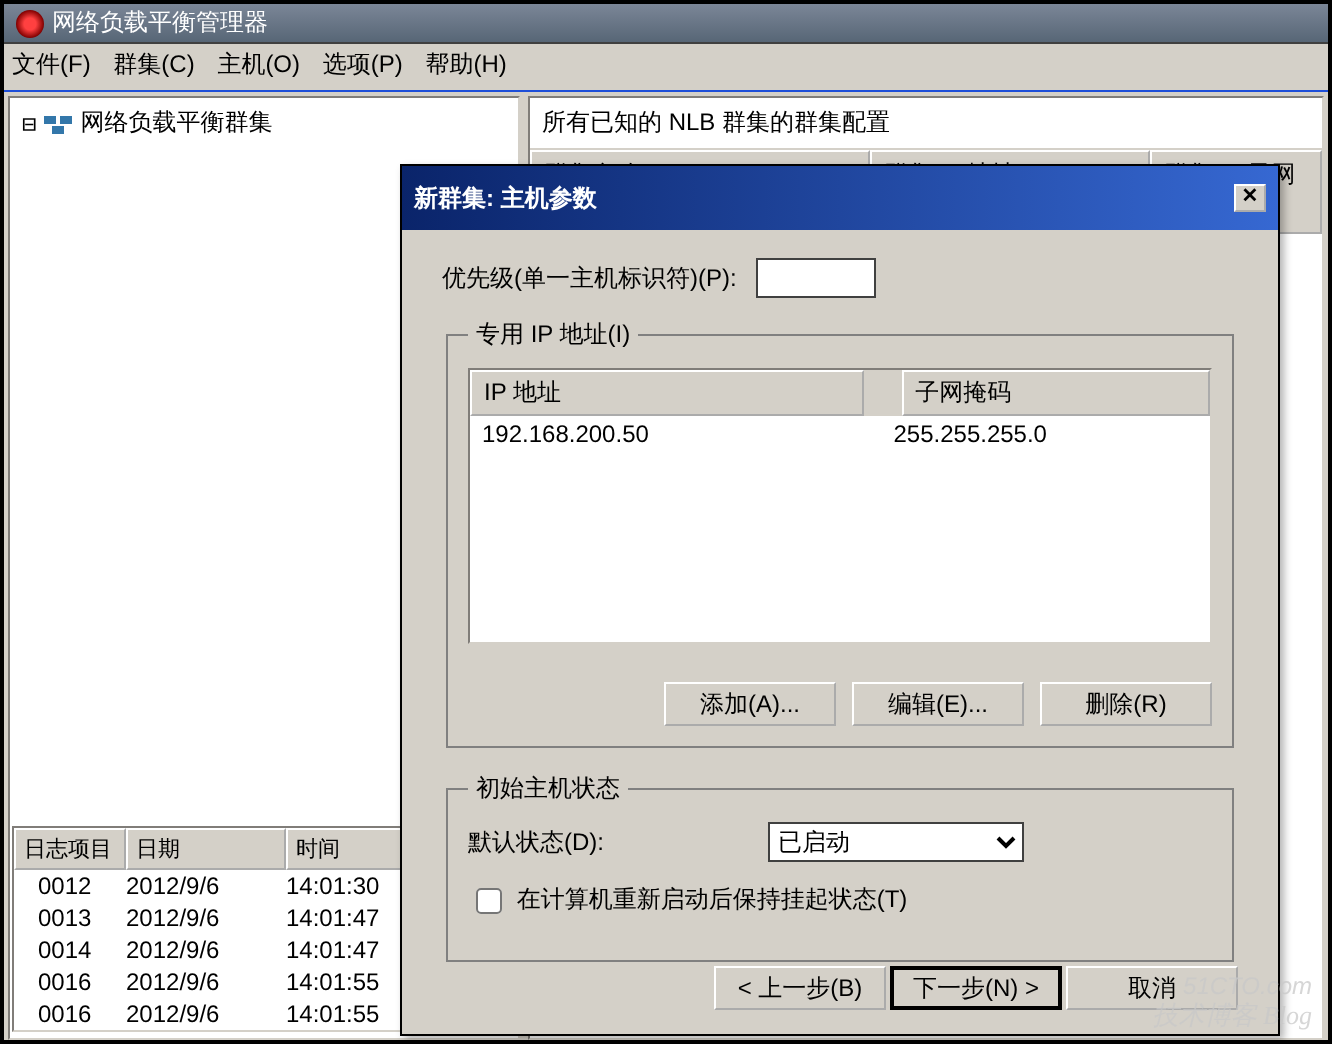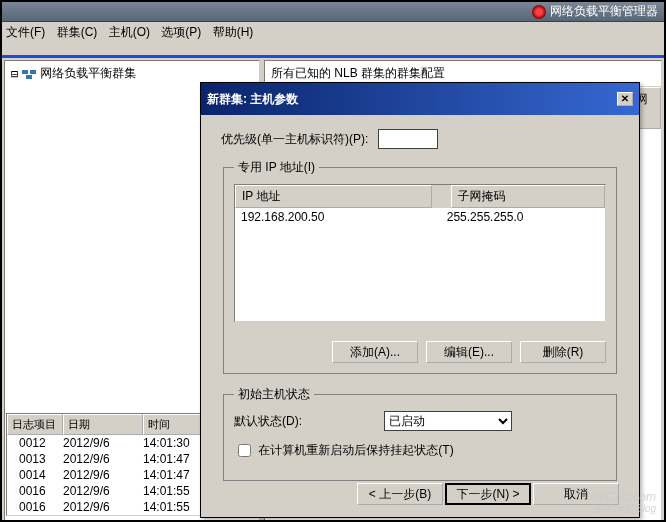--- a/index.html
+++ b/index.html
@@ -1,22 +1,22 @@
 <!DOCTYPE html>
 <html><head>
 <meta charset="utf-8">
 <style>
 * { box-sizing: border-box; font-family: "Microsoft YaHei", "SimSun", sans-serif; font-size: 12px; }
 body { margin: 0; padding: 0; width: 666px; height: 522px; background: #fff; overflow: hidden; position: relative; border: 2px solid #000; }
 
 
 .main-window { width: 100%; height: 100%; background: #d4d0c8; }
-.titlebar { height: 20px; background: linear-gradient(#7b8697,#576676); color: #fff; padding: 2px 6px; display: flex; align-items: center; border-bottom: 1px solid #404040; justify-content: flex-end; }
+.titlebar { height: 20px; background: linear-gradient(#7b8697,#576676); color: #fff; padding: 2px 6px; display: flex; align-items: center; border-bottom: 1px solid #404040; }
 .titlebar .icon { width: 14px; height: 14px; margin-right: 4px; background: radial-gradient(circle,#ff4040 30%,#800000 70%); border-radius: 50%; }
-.menubar { height: 36px; background: #d4d0c8; padding: 2px 4px; border-bottom: 3px solid #1d4ed8; }
+.menubar { height: 24px; background: #d4d0c8; padding: 2px 4px; border-bottom: 1px solid #1d4ed8; }
 .menubar span { margin-right: 8px; cursor: default; }
 .content { display: flex; height: calc(100% - 42px); }
 
 .left-pane { width: 256px; background: #fff; border: 1px inset #d4d0c8; margin: 2px; overflow: hidden; }
 .tree-item { padding: 4px 6px; display: flex; align-items: center; gap: 4px; }
 .tree-toggle { font-family: monospace; }
 .tree-icon { width: 14px; height: 12px; display: inline-block; }
 
 .right-pane { flex: 1; margin: 2px; background:#fff; border:1px inset #d4d0c8; }
 .right-header { padding: 4px 6px; border-bottom: 1px solid #d4d0c8; }
@@ -51,21 +51,21 @@
 .ip-row { display: flex; padding: 2px 0; font-family: "SimSun", monospace; }
 .ip-row > div:first-child { flex: 1.3; padding-left: 6px; } .ip-row > div:last-child { flex: 1; }
 
 .btn-row { display: flex; justify-content: flex-end; gap: 8px; margin-top: 19px; }
 button.win { min-width: 86px; height: 22px; background: #d4d0c8; border: 1px outset #fff; cursor: default; padding: 0 8px; font-size: 12px; }
 
 .dlg-footer { position: absolute; bottom: 12px; right: 20px; display: flex; gap: 2px; }
 input[type=checkbox]{ margin-right:4px; vertical-align:middle; }
 
 .watermark { position: absolute; right: 8px; bottom: 6px; color: rgba(200,200,200,0.75); font-style: italic; font-size: 20px; font-family: Georgia, serif; pointer-events: none; text-align: right; line-height: 1; }
-.watermark small { font-size: 10px; display: block; }
+.watermark small { font-size: 13px; display: block; font-family: Liberation Serif, serif; }
 </style>
 </head>
 <body>
 
 <div class="main-window">
   <div class="titlebar">
     <span class="icon"></span>
     <span>网络负载平衡管理器</span>
   </div>
   <div class="menubar">

